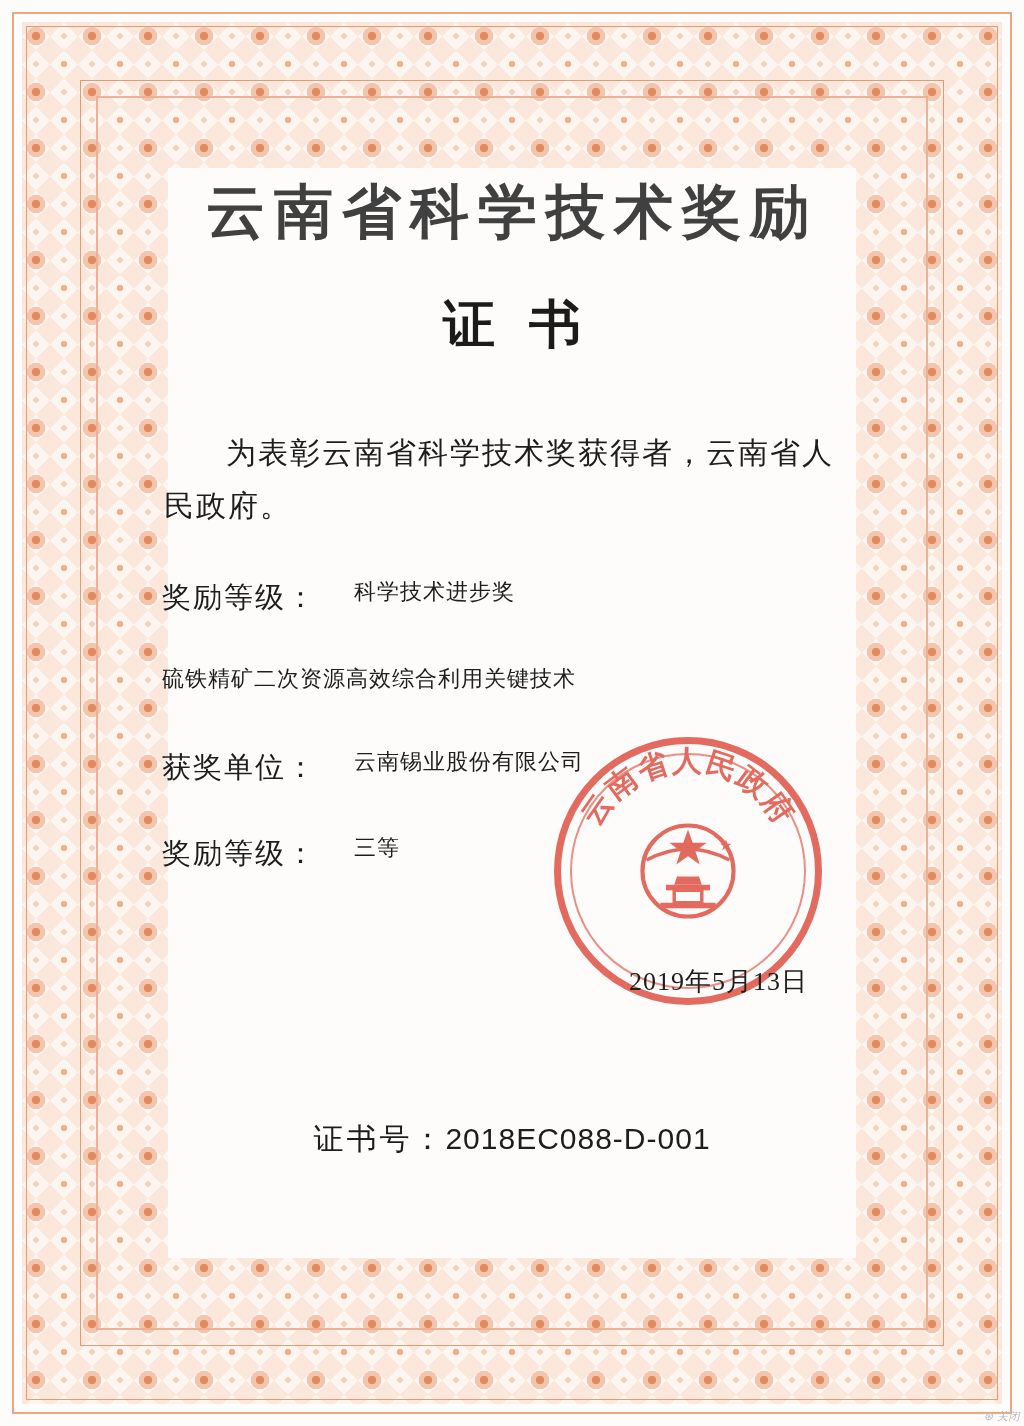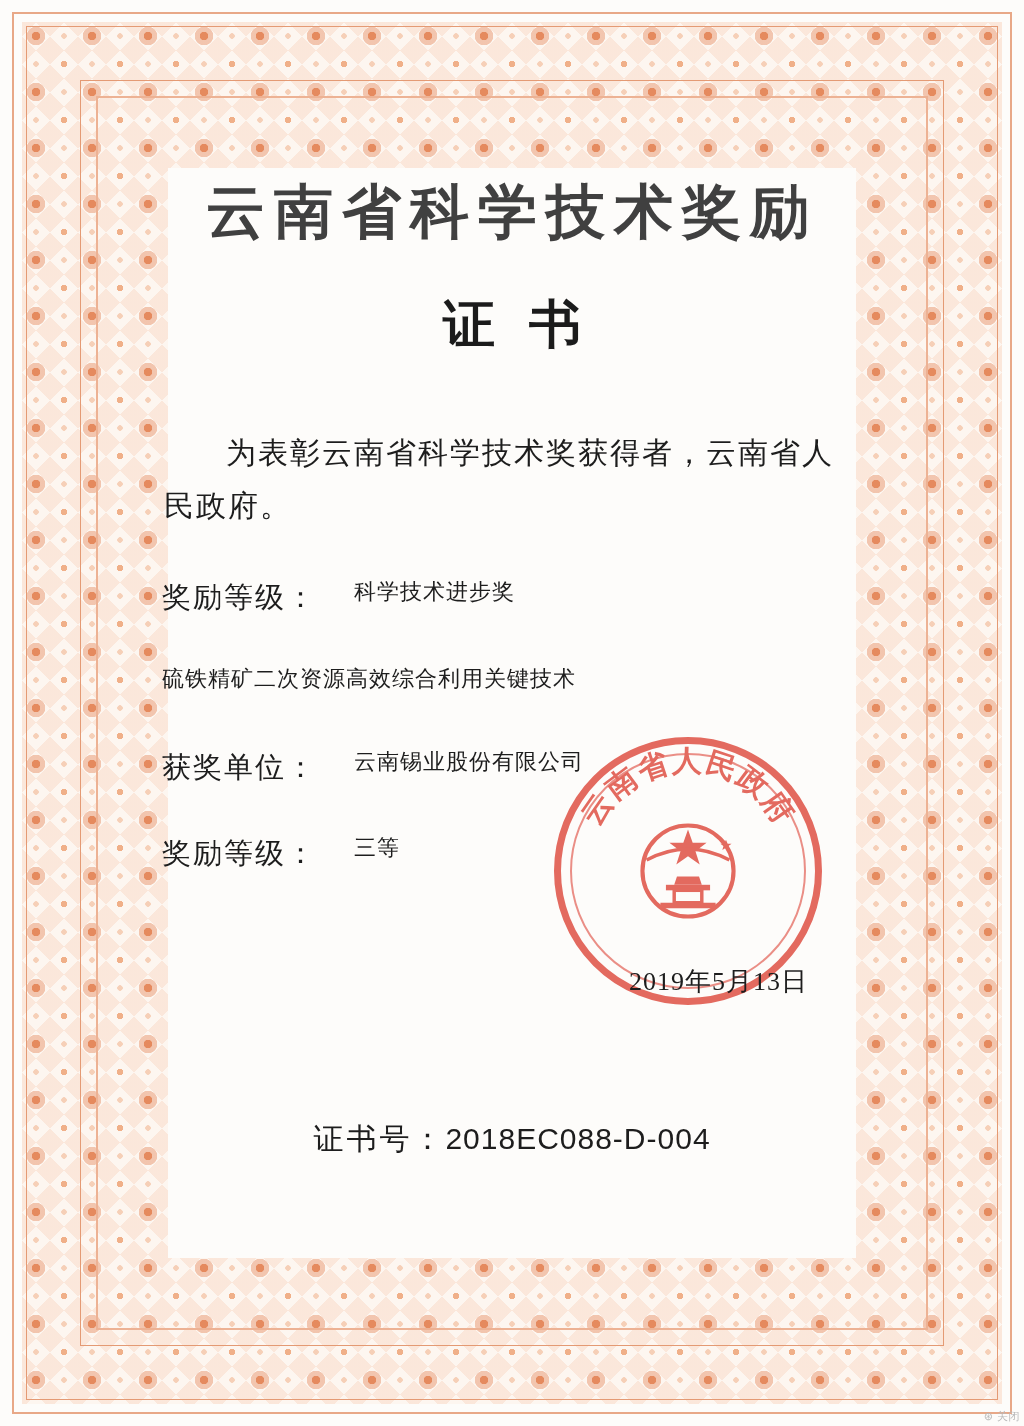--- a/index.html
+++ b/index.html
@@ -234,20 +234,21 @@
   }
 
   .watermark {
     position: absolute;
     right: 4px;
     bottom: 2px;
     font-family: "Liberation Sans", sans-serif;
     font-size: 11px;
     color: #b9b9b9;
     letter-spacing: 0.5px;
+    font-style: italic;
   }
 </style>
 </head>
 <body>
 
 <div class="certificate">
 
   <div class="border-outer"></div>
 
   <div class="border-band">
@@ -310,19 +311,19 @@
           <rect x="40" y="62" width="20" height="9" fill="none" stroke="#e0564a" stroke-width="2.5"></rect>
           <rect x="30" y="71" width="40" height="4" fill="#e0564a"></rect>
           <path d="M 20,40 Q 50,24 80,40" fill="none" stroke="#e0564a" stroke-width="2.5"></path>
         </svg>
       </div>
 
       <div class="date-line">2019年5月13日</div>
     </div>
 
     <div class="cert-no">
-      <span class="cn-label">证书号：</span><span class="cn-value">2018EC088-D-004</span>
+      <span class="cn-label">证书号：</span><span class="cn-value">2018EC088-D-001</span>
     </div>
 
   </div>
 </div>
 
 <div class="watermark">⊛ 关闭</div>
 
 </body></html>

